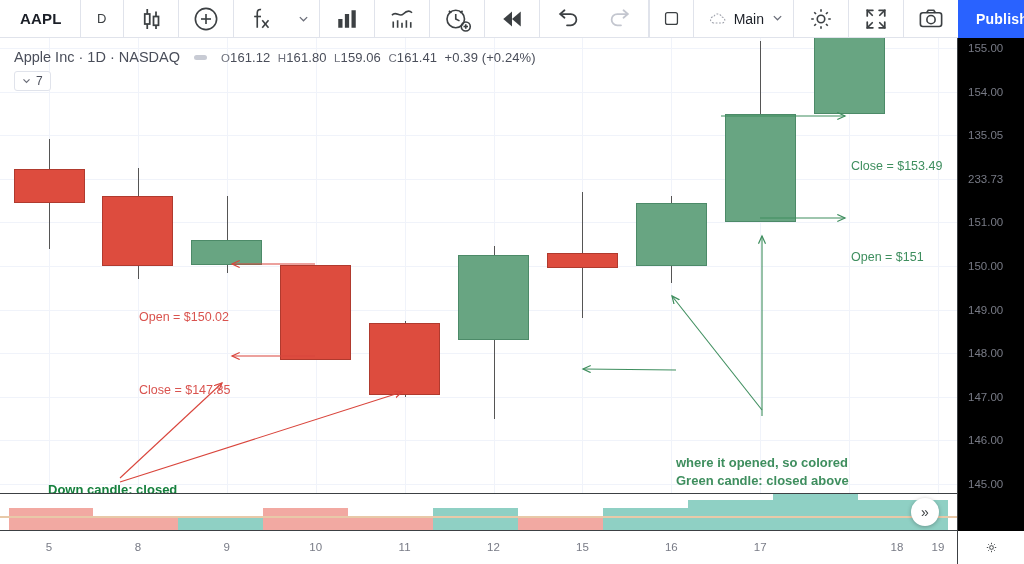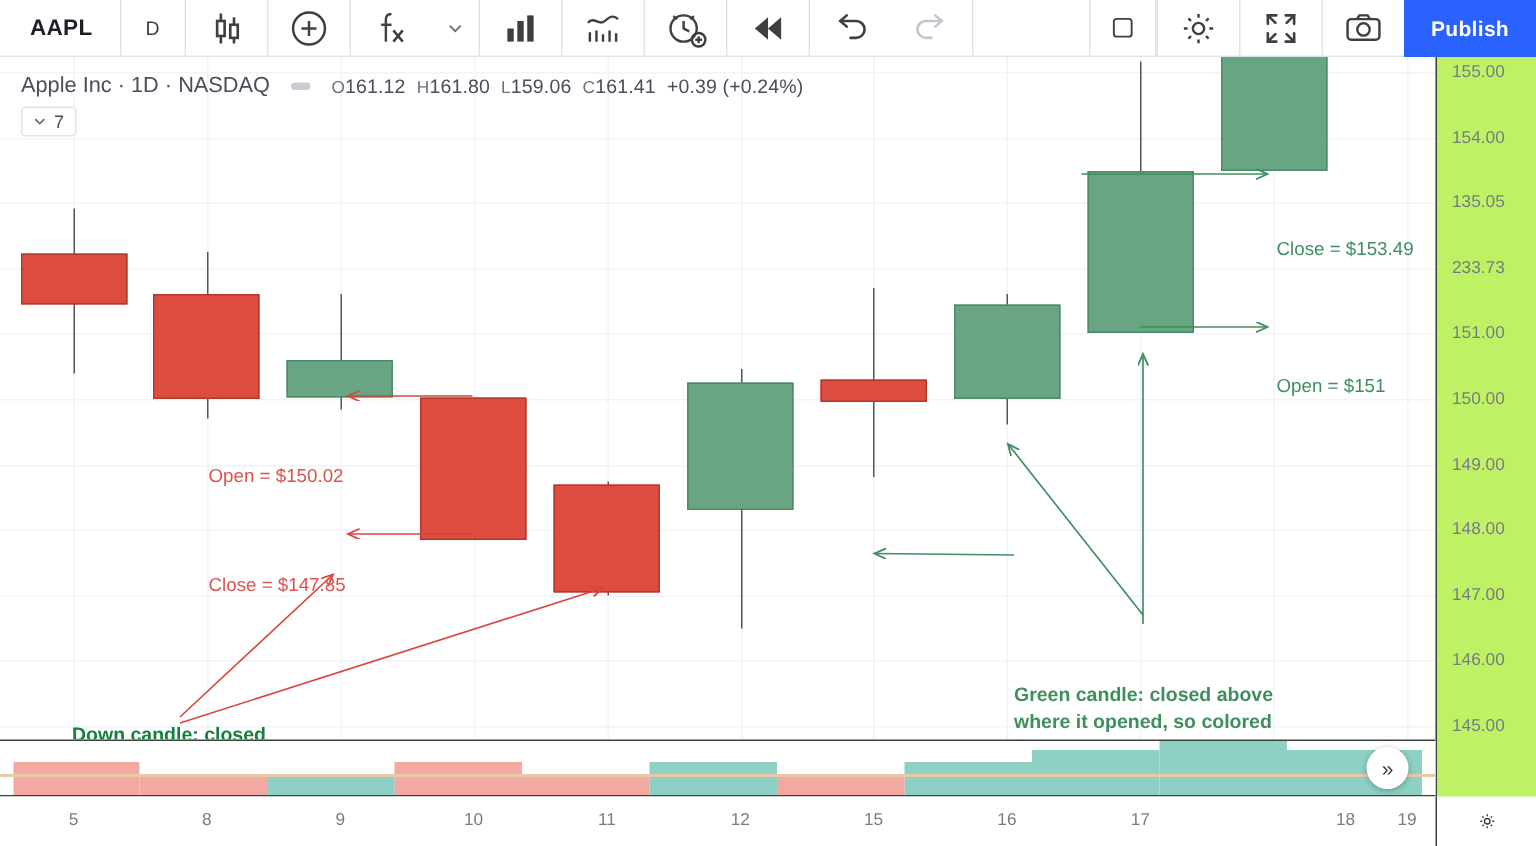--- a/index.html
+++ b/index.html
@@ -39,21 +39,21 @@
   }
 
   
   .chart-wrap { position: absolute; left:0; top:38px; width:1024px; height:526px; }
   .plot {
     position: absolute; left: 0; top: 0; width: 957px; height: 455px;
     background: #fff; overflow: hidden;
   }
   .price-axis {
     position: absolute; left: 957px; top: 0; width: 67px; height: 493px;
-    border-left: 1px solid #3c4043; background: #bef264;
+    border-left: 1px solid #3c4043; background: #000000;
   }
   .price-tick {
     position: absolute; left: 10px; font-size: 11.5px; color: #787b86;
     transform: translateY(-50%); white-space: nowrap;
   }
   .gridline-h { position: absolute; left:0; width: 957px; height:1px; background:#f0f3fa; }
   .gridline-v { position: absolute; top:0; height: 455px; width:1px; background:#f0f3fa; }
 
   
   .legend { position: absolute; left: 14px; top: 11px; }
@@ -220,20 +220,31 @@
     <div class="tb-spacer"></div>
 
     <div class="tb-sep"></div>
     <div class="tb-cell">
       <svg width="19" height="19" viewBox="0 0 24 24" fill="none" stroke="#3c4043" stroke-width="1.6">
         <rect x="4.5" y="4.5" width="15" height="15" rx="2.5"></rect>
       </svg>
     </div>
     <div class="tb-sep"></div>
 
+    <div class="tb-cell" style="padding:0 10px 0 14px;">
+      <svg width="20" height="16" viewBox="0 0 24 20" fill="none" stroke="#9a9da8" stroke-width="1.3" stroke-dasharray="2.2 2">
+        <path d="M6.5 15a4 4 0 0 1 .4-8 5 5 0 0 1 9.6.6A3.6 3.6 0 0 1 17 15z"></path>
+      </svg>
+      <span class="main-label">Main</span>
+      <span class="chev">
+        <svg width="11" height="11" viewBox="0 0 12 12" fill="none" stroke="#6a6d78" stroke-width="1.3">
+            <polyline points="2,4.5 6,8.5 10,4.5"></polyline>
+          </svg>
+      </span>
+    </div>
     <div class="tb-sep"></div>
 
     <div class="tb-cell">
       <svg class="tb-icon" viewBox="0 0 24 24" fill="none" stroke="#3c4043" stroke-width="1.3">
         <circle cx="12" cy="12" r="3"></circle>
         <path d="M12 4.2v2M12 17.8v2M4.2 12h2M17.8 12h2M6.6 6.6l1.4 1.4M16 16l1.4 1.4M17.4 6.6L16 8M8 16l-1.4 1.4"></path>
       </svg>
     </div>
     <div class="tb-sep"></div>
 
@@ -335,22 +346,22 @@
         <div class="anno-block red" style="left: 48px; top: 443px;">
           <div>Down candle: closed</div>
         </div>
         <div class="anno anno-green" style="left: 851px; top: 121px;">
           <div>Close = $153.49</div>
         </div>
         <div class="anno anno-green" style="left: 851px; top: 212px;">
           <div>Open = $151</div>
         </div>
         <div class="anno-block green" style="left: 676px; top: 416px;">
+          <div>where it opened, so colored</div>
           <div>Green candle: closed above</div>
-          <div>where it opened, so colored</div>
           <div>Green</div>
         </div>
       </div>
 
     <div class="legend">
       <div class="legend-row1">
         <span class="legend-title">Apple Inc · 1D · NASDAQ</span>
         <span class="legend-dot"></span>
         <span class="legend-ohlc">
           <span class="lbl">O</span><span>161.12</span>&nbsp;

